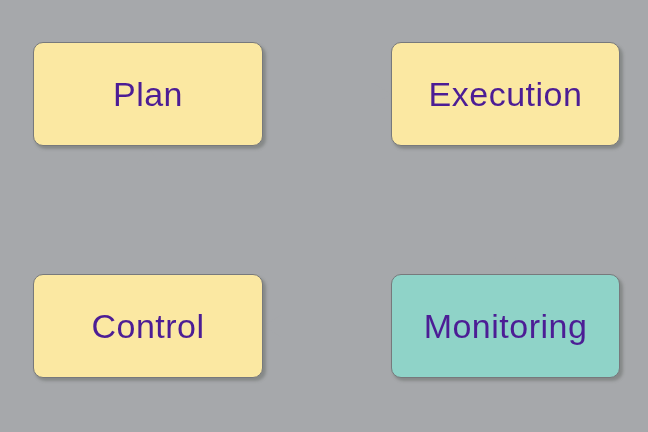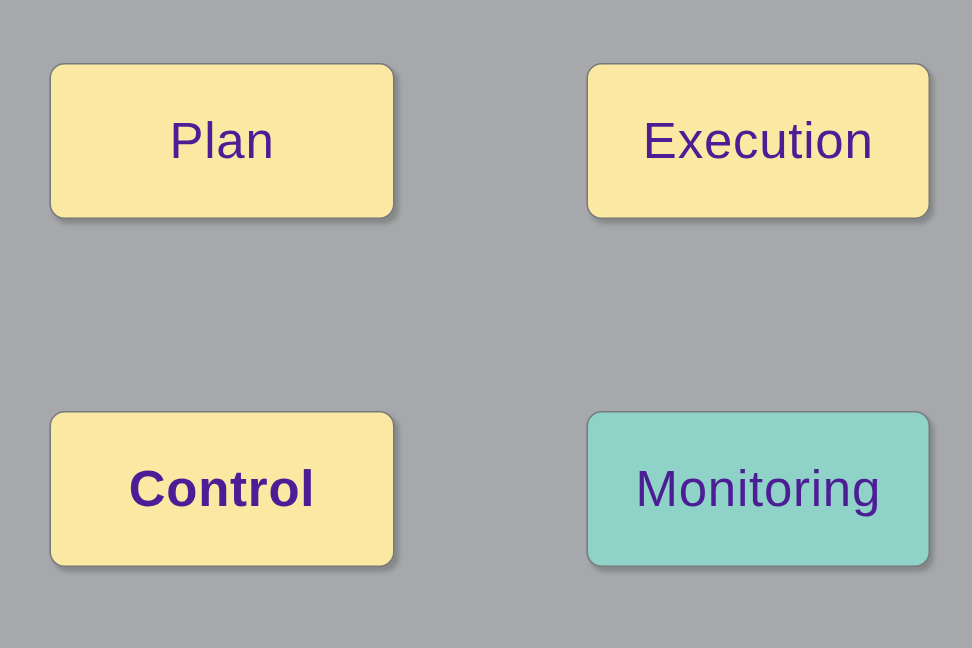--- a/index.html
+++ b/index.html
@@ -35,21 +35,21 @@
   .node span {
     color: #4c1d95;
     font-size: 34px;
     line-height: 1;
     letter-spacing: 0.5px;
     white-space: nowrap;
   }
   .node-plan       { left: 33px;  top: 42px;  width: 230px; height: 104px; }
   .node-execution  { left: 391px; top: 42px;  width: 229px; height: 104px; }
   .node-monitoring { left: 391px; top: 274px; width: 229px; height: 104px; }
-  .node-control    { left: 33px;  top: 274px; width: 230px; height: 104px; font-weight: bold; }
+  .node-control    { left: 33px;  top: 274px; width: 230px; height: 104px; }
 </style>
 </head>
 <body>
 
 <div class="stage">
 
   <svg class="arrows" viewBox="0 0 648 432" xmlns="http://www.w3.org/2000/svg" style="background-color: rgb(166, 168, 171); fill: rgb(166, 168, 171);">
     <g>
       <rect x="263" y="90" width="111" height="8"></rect>
       <polygon points="373,83 391,94 373,105"></polygon>

